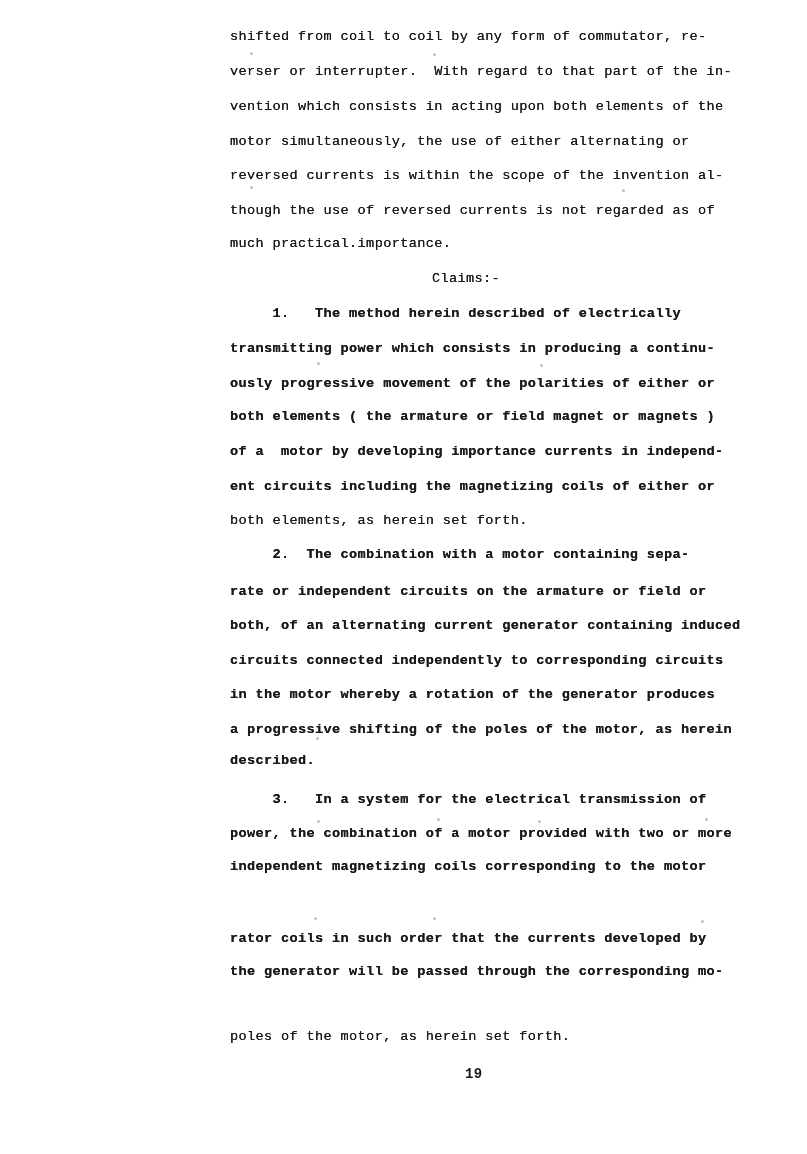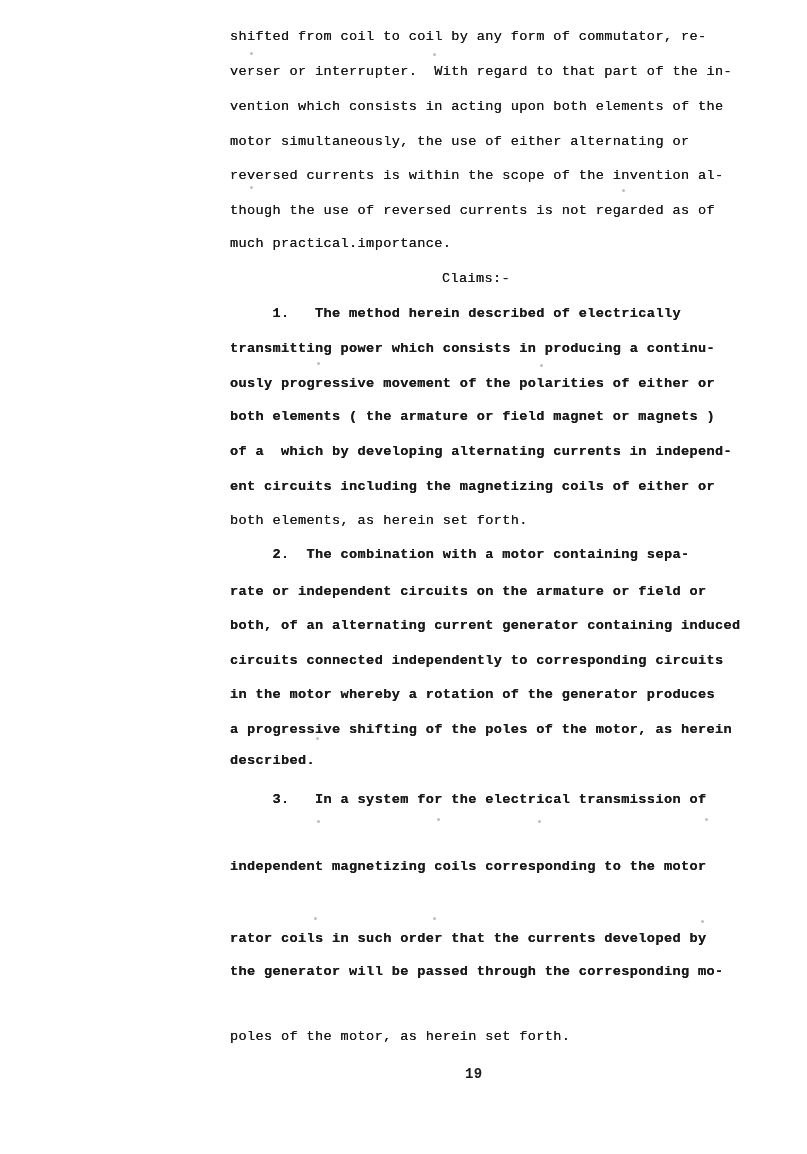--- a/index.html
+++ b/index.html
@@ -9,21 +9,21 @@
       background: #ffffff; color: #1a1a1a;
       font-family: "Liberation Mono", "DejaVu Sans Mono", monospace;
       font-size: 13.6px; letter-spacing: 0.35px;
     }
     .line {
       position: absolute; left: 230px; white-space: pre;
       line-height: 18px; height: 18px;
       text-shadow: 0 0 0.6px #222;
     }
     .bold { font-weight: bold; text-align: right; }
-    .heading { left: 432px; margin-left: 10px; }
+    .heading { left: 432px; }
     .pagenum { position: absolute; left: 465px; top: 1066px; font-weight: bold; font-size: 14px; white-space: pre; }
     .speck { position: absolute; width: 3px; height: 3px; background: #888; border-radius: 50%; opacity: 0.55; }
   </style>
 </head>
 <body>
 
 <div class="page">
 
   <div class="line" style="top:28px">shifted from coil to coil by any form of commutator, re-</div>
   <div class="line" style="top:63px">verser or interrupter.  With regard to that part of the in-</div>
@@ -32,33 +32,34 @@
   <div class="line" style="top:202px">though the use of reversed currents is not regarded as of</div>
   <div class="line" style="top:167px">reversed currents is within the scope of the invention al-</div>
   <div class="line" style="top:235px">much practical.importance.</div>
 
   <div class="line heading" style="top:270px">Claims:-</div>
 
   <div class="line bold" style="top:305px">     1.   The method herein described of electrically</div>
   <div class="line bold" style="top:340px">transmitting power which consists in producing a continu-</div>
   <div class="line bold" style="top:375px">ously progressive movement of the polarities of either or</div>
   <div class="line bold" style="top:408px">both elements ( the armature or field magnet or magnets )</div>
-  <div class="line bold" style="top:443px">of a  which by developing alternating currents in independ-</div>
+  <div class="line bold" style="top:443px">of a  motor by developing importance currents in independ-</div>
   <div class="line bold" style="top:478px">ent circuits including the magnetizing coils of either or</div>
   <div class="line" style="top:512px">both elements, as herein set forth.</div>
 
   <div class="line bold" style="top:546px">     2.  The combination with a motor containing sepa-</div>
   <div class="line bold" style="top:583px">rate or independent circuits on the armature or field or</div>
   <div class="line bold" style="top:617px">both, of an alternating current generator containing induced</div>
   <div class="line bold" style="top:652px">circuits connected independently to corresponding circuits</div>
   <div class="line bold" style="top:686px">in the motor whereby a rotation of the generator produces</div>
   <div class="line bold" style="top:721px">a progressive shifting of the poles of the motor, as herein</div>
   <div class="line bold" style="top:752px">described.</div>
 
   <div class="line bold" style="top:791px">     3.   In a system for the electrical transmission of</div>
+  <div class="line bold" style="top:825px">power, the combination of a motor provided with two or more</div>
   <div class="line bold" style="top:858px">independent magnetizing coils corresponding to the motor</div>
   <div class="line bold" style="top:930px">rator coils in such order that the currents developed by</div>
   <div class="line bold" style="top:963px">the generator will be passed through the corresponding mo-</div>
   <div class="line" style="top:1028px">poles of the motor, as herein set forth.</div>
 
   <div class="pagenum">19</div>
 
   <div class="speck" style="left:250px;top:52px"></div>
   <div class="speck" style="left:433px;top:53px"></div>
   <div class="speck" style="left:250px;top:186px"></div>

